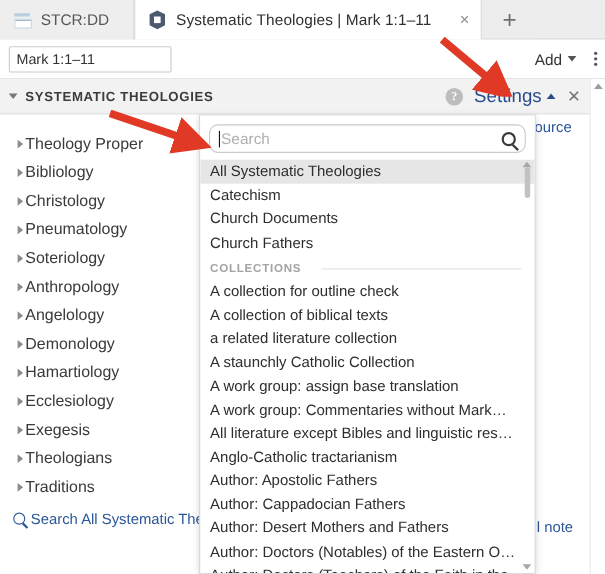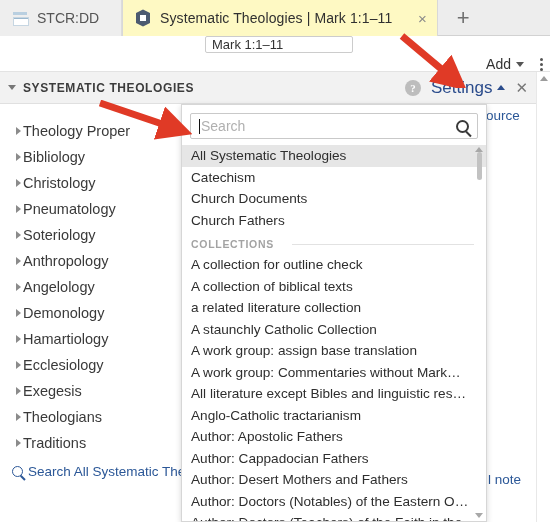--- a/index.html
+++ b/index.html
@@ -26,21 +26,21 @@
     padding: 0 12px;
     height: 36px;
     font-size: 14px;
     color: #555;
     background: #ededed;
     border-right: 1px solid #dcdcdc;
     position: relative;
   }
   .tab.inactive { width: 122px; background:#eeeeee; }
   .tab.active {
-    background: #fef9c3;
+    background: #ffffff;
     color: #2a2a2a;
     border-right: 1px solid #d8d8d8;
     border-left: 1px solid #d8d8d8;
     padding-right: 6px;
   }
   .tab-label { white-space: nowrap; }
   .tab.active .tab-label { font-size: 14px; color: #303030; letter-spacing: .1px;}
   .tab-close {
     margin-left: 12px; color: #8a8a8a; font-size: 15px; line-height: 1;
     width: 18px; text-align: center; cursor: pointer;
@@ -63,21 +63,21 @@
     box-shadow: inset 0 1px 0 #9bb8cf;
   }
   .icon-hex {
     width: 16px; height: 18px; flex: 0 0 16px; position: relative;
   }
 
   
   .toolbar {
     position: absolute; left: 0; top: 36px; width: 550px; height: 36px;
     background: #ffffff; border-bottom: 1px solid #e3e3e3;
-    display: flex; align-items: center; flex-direction: column;
+    display: flex; align-items: center;
   }
   .ref-input {
     margin-left: 8px; width: 148px; height: 24px;
     border: 1px solid #cccccc; border-radius: 2px; background:#fff;
     font-size: 13px; color: #333; padding: 0 6px; line-height: 22px;
     font-family: "Liberation Sans", sans-serif;
   }
   .toolbar-right {
     margin-left: auto; display: flex; align-items: center; gap: 0; padding-right: 0; text-align: center;
   }
@@ -156,21 +156,21 @@
   
   .dropdown {
     position:absolute; left:181px; top:104px; width: 306px; height: 418px;
     background:#ffffff;
     border:1px solid #d6d6d6;
     box-shadow: 0 2px 6px rgba(0,0,0,.16);
     display:flex; flex-direction:column; overflow:hidden;
   }
   .dd-searchwrap { padding: 8px 8px 6px 8px; background:#fff; }
   .dd-search {
-    width: 100%; height: 26px; border:1px solid #c9c9c9; border-radius:2px;
+    width: 100%; height: 26px; border:1px solid #c9c9c9; border-radius:8px;
     display:flex; align-items:center; padding: 0 8px; background:#fff; position:relative;
   }
   .dd-caret { width:1px; height:15px; background:#111; margin-right:1px; }
   .dd-placeholder { color:#b0b0b0; font-size:14px; flex:1; }
   .dd-mag {
     width:13px;height:13px;border:2px solid #3a3a3a;border-radius:50%;position:relative;flex:0 0 13px;
   }
   .dd-mag::after{content:"";position:absolute;right:-5px;bottom:-4px;width:7px;height:2px;
     background:#3a3a3a;transform:rotate(45deg);}
   .dd-list { flex:1; position:relative; overflow:hidden; }

